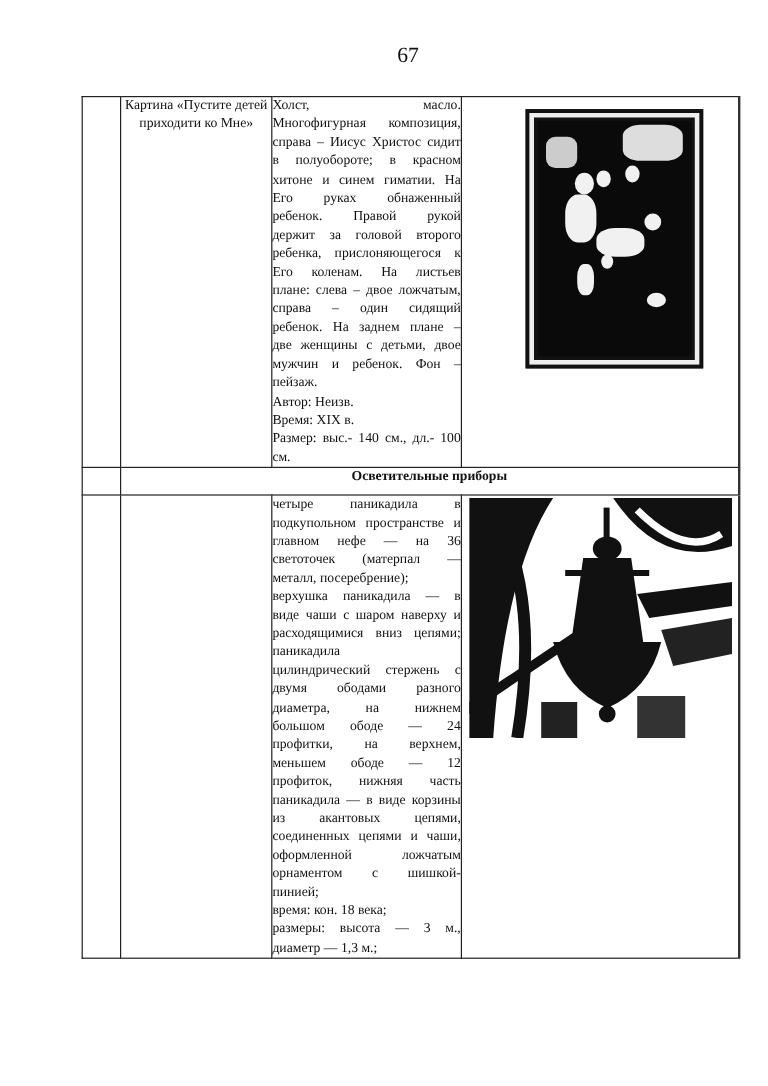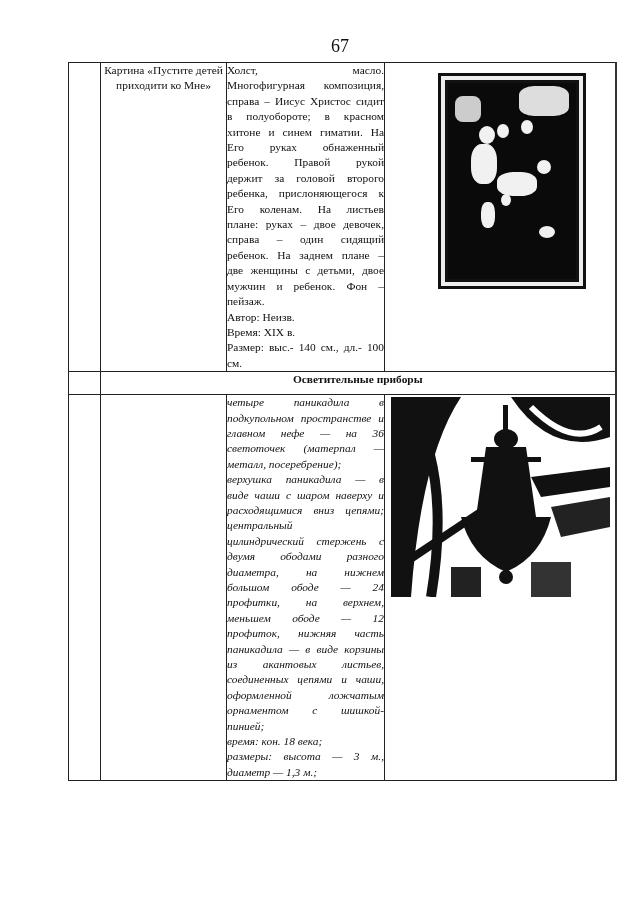--- a/index.html
+++ b/index.html
@@ -6,21 +6,21 @@
     body {
       width: 640px; height: 905px; position: relative; overflow: hidden;
       font-family: "Liberation Serif", "DejaVu Serif", serif;
       color: #111;
     }
     .page-number {
       position: absolute; top: 36px; left: 331px;
       font-size: 18px;
     }
     table.inv {
-      position: absolute; left: 68px; top: 62px;
+      position: absolute; left: 68px; top: 80px;
       border-collapse: collapse;
       table-layout: fixed;
       width: 447px;
     }
     table.inv td {
       border: 1px solid #222;
       vertical-align: top;
       padding: 0;
       font-size: 11.4px;
       line-height: 15.4px;
@@ -75,21 +75,21 @@
       <p>Холст, масло.</p>
       <p>Многофигурная композиция,</p>
       <p>справа – Иисус Христос сидит</p>
       <p>в полуобороте; в красном</p>
       <p>хитоне и синем гиматии. На</p>
       <p>Его руках обнаженный</p>
       <p>ребенок. Правой рукой</p>
       <p>держит за головой второго</p>
       <p>ребенка, прислоняющегося к</p>
       <p>Его коленам. На листьев</p>
-      <p>плане: руках – двое девочек,</p>
+      <p>плане: слева – двое ложчатым,</p>
       <p>справа – один сидящий</p>
       <p>ребенок. На заднем плане –</p>
       <p>две женщины с детьми, двое</p>
       <p>мужчин и ребенок. Фон –</p>
       <p class="nj">пейзаж.</p>
       <p class="nj">Автор: Неизв.</p>
       <p class="nj">Время: XIX в.</p>
       <p>Размер: выс.- 140 см., дл.- 100</p>
       <p class="nj">см.</p>
     </td>
@@ -106,42 +106,42 @@
         <div class="fig" style="left:98px;top:150px;width:16px;height:12px;"></div>
         <div class="fig" style="left:78px;top:10px;width:50px;height:30px;border-radius:30%;background:#ddd;"></div>
         <div class="fig" style="left:14px;top:20px;width:26px;height:26px;border-radius:30%;background:#ccc;"></div>
       </div>
     </td>
   </tr>
   <tr style="height:23px;margin-left:19px;">
     <td></td>
     <td colspan="3" class="section last">Осветительные приборы</td>
   </tr>
-  <tr style="height:371px;font-style:italic;">
+  <tr style="height:371px;">
     <td></td>
     <td class="name"></td>
     <td class="desc">
       <p>четыре паникадила в</p>
       <p>подкупольном пространстве и</p>
       <p>главном нефе — на 36</p>
       <p>светоточек (матерпал —</p>
       <p class="nj">металл, посеребрение);</p>
       <p>верхушка паникадила — в</p>
       <p>виде чаши с шаром наверху и</p>
       <p>расходящимися вниз цепями;</p>
-      <p class="nj">центральный</p>
+      <p class="nj">паникадила</p>
       <p>цилиндрический стержень с</p>
       <p>двумя ободами разного</p>
       <p>диаметра, на нижнем</p>
       <p>большом ободе — 24</p>
       <p>профитки, на верхнем,</p>
       <p>меньшем ободе — 12</p>
       <p>профиток, нижняя часть</p>
       <p>паникадила — в виде корзины</p>
-      <p>из акантовых листьев,</p>
+      <p>из акантовых цепями,</p>
       <p>соединенных цепями и чаши,</p>
       <p>оформленной ложчатым</p>
       <p>орнаментом с шишкой-</p>
       <p class="nj">пинией;</p>
       <p class="nj">время: кон. 18 века;</p>
       <p>размеры: высота — 3 м.,</p>
       <p class="nj">диаметр — 1,3 м.;</p>
     </td>
     <td class="img-cell last">
       <svg class="chandelier" viewBox="0 0 219 200">

